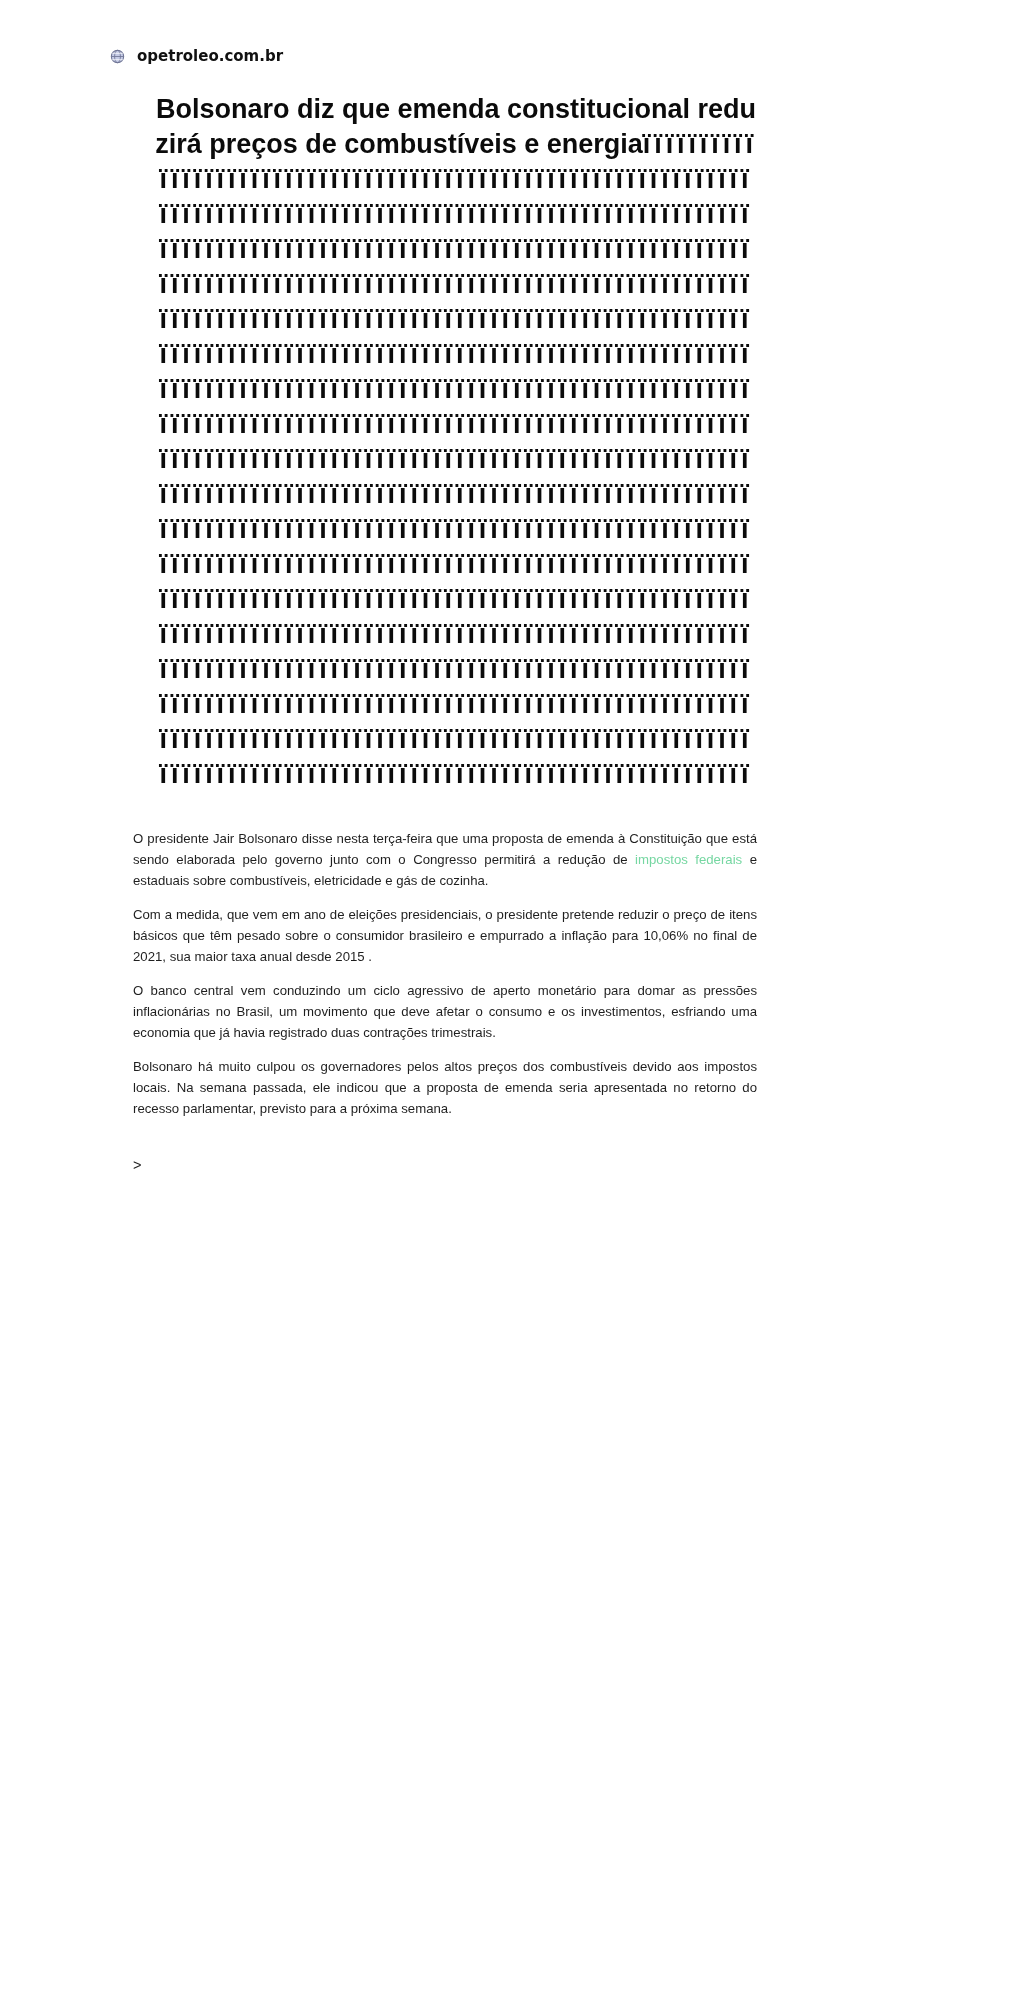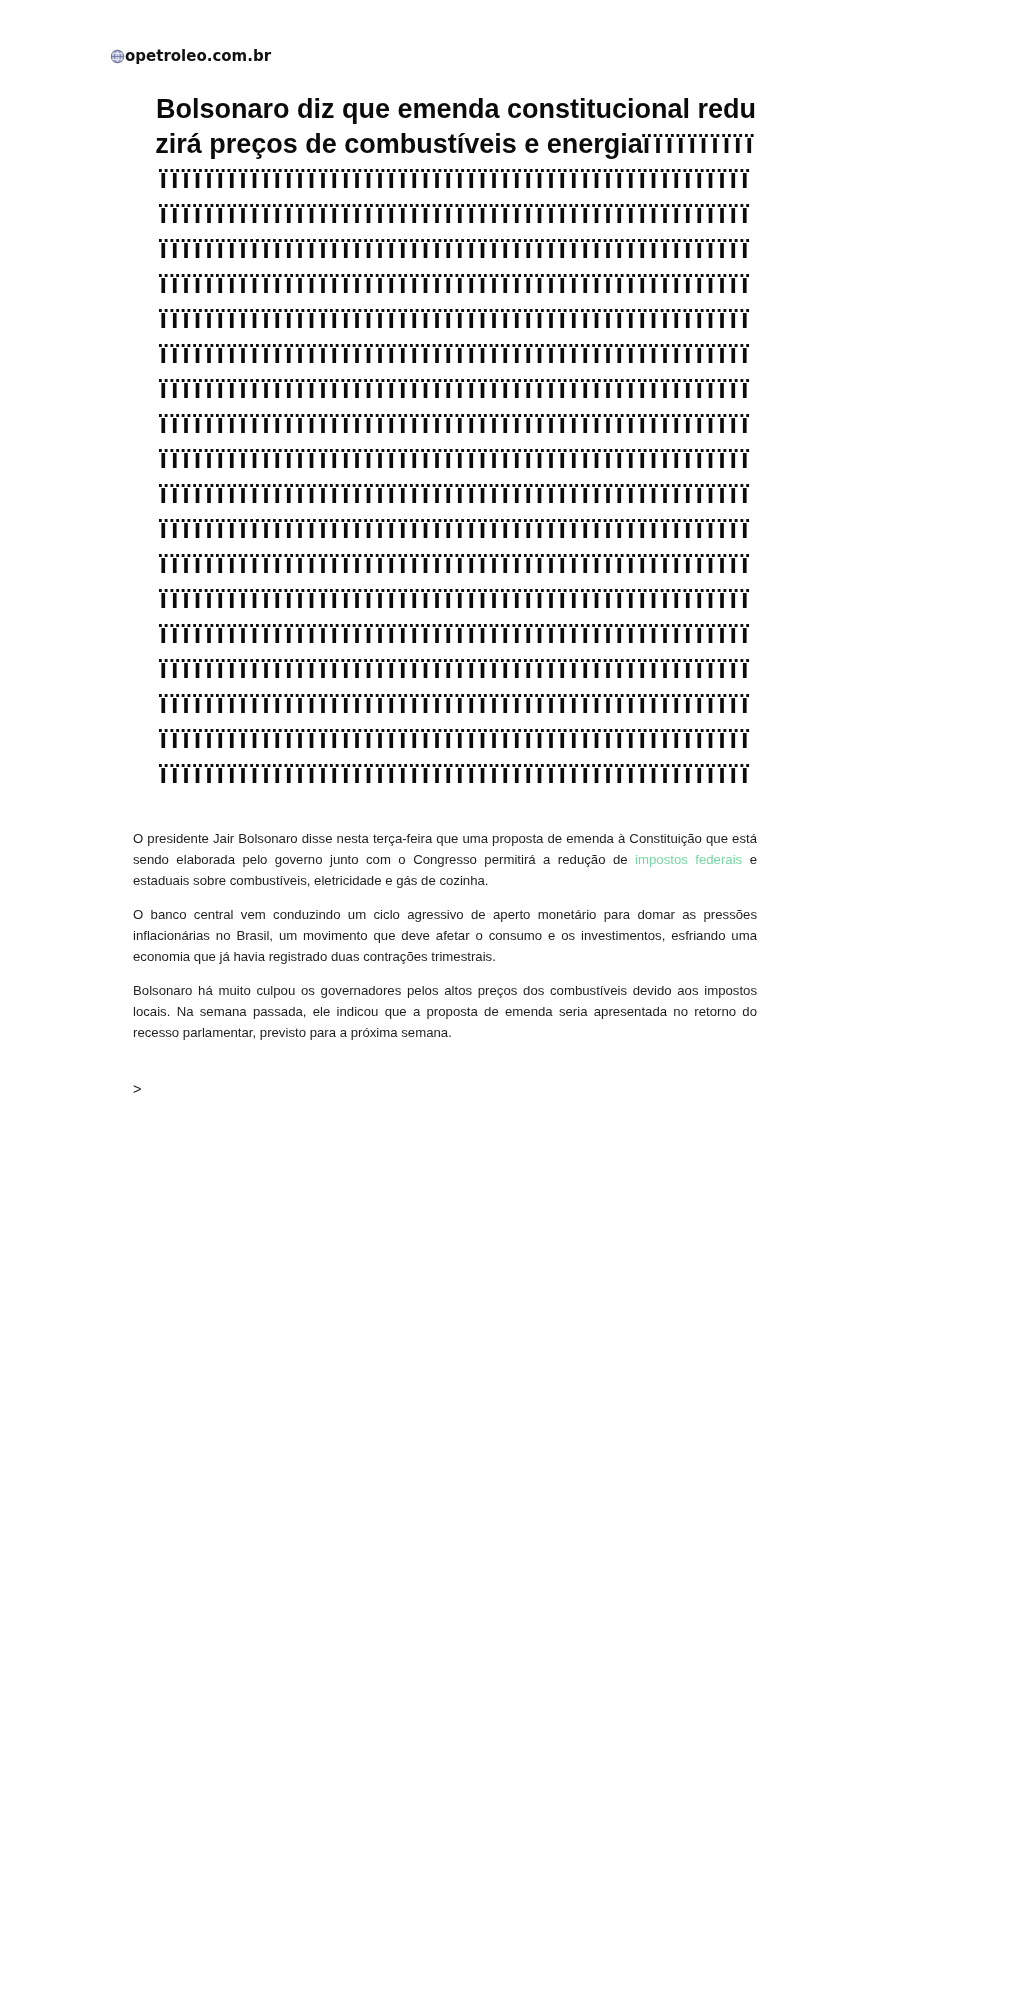--- a/index.html
+++ b/index.html
@@ -8,21 +8,21 @@
     width:1024px; height:2000px;
     position:relative;
     font-family:"Liberation Sans", sans-serif;
     color:var(--text, #1f1f1f);
     overflow:hidden;
   }
 
   
   .site-header {
     position:absolute; left:110px; top:47px;
-    display:flex; align-items:center; gap:0;
+    display:flex; align-items:center; gap:12px;
   }
   .globe { width:15px; height:15px; display:block; }
   .site-name {
     font-family:"DejaVu Sans", sans-serif;
     font-weight:bold; font-size:15px; color:#111111;
   }
 
   
   .headline {
     position:absolute; left:113px; top:92px; width:604px;
@@ -63,17 +63,18 @@
     <line x1="2.3" y1="11.4" x2="13.7" y2="11.4" stroke="#ffffff" stroke-width="1.1" opacity="0.7"></line>
   </svg>
   <span class="site-name">opetroleo.com.br</span>
 </div>
 
 <h1 class="headline"><span>Bolsonaro diz que emenda constitucional reduzirá preços de combustíveis e energia</span><span class="glitch">ïïïïïïïïïïïïïïïïïïïïïïïïïïïïïïïïïïïïïïïïïïïïïïïïïïïïïïïïïïïïïïïïïïïïïïïïïïïïïïïïïïïïïïïïïïïïïïïïïïïïïïïïïïïïïïïïïïïïïïïïïïïïïïïïïïïïïïïïïïïïïïïïïïïïïïïïïïïïïïïïïïïïïïïïïïïïïïïïïïïïïïïïïïïïïïïïïïïïïïïïïïïïïïïïïïïïïïïïïïïïïïïïïïïïïïïïïïïïïïïïïïïïïïïïïïïïïïïïïïïïïïïïïïïïïïïïïïïïïïïïïïïïïïïïïïïïïïïïïïïïïïïïïïïïïïïïïïïïïïïïïïïïïïïïïïïïïïïïïïïïïïïïïïïïïïïïïïïïïïïïïïïïïïïïïïïïïïïïïïïïïïïïïïïïïïïïïïïïïïïïïïïïïïïïïïïïïïïïïïïïïïïïïïïïïïïïïïïïïïïïïïïïïïïïïïïïïïïïïïïïïïïïïïïïïïïïïïïïïïïïïïïïïïïïïïïïïïïïïïïïïïïïïïïïïïïïïïïïïïïïïïïïïïïïïïïïïïïïïïïïïïïïïïïïïïïïïïïïïïïïïïïïïïïïïïïïïïïïïïïïïïïïïïïïïïïïïïïïïïïïïïïïïïïïïïïïïïïïïïïïïïïïïïïïïïïïïïïïïïïïïïïïïïïïïïïïïïïïïïïïïïïïïïïïïïïïïïïïïïïïïïïïïïïïïïïïïïïïïïïïïïïïïïïïïïïïïïïïïïïïïïïïïïïïïïïïïïïïïïïïïïïïïïïïïïïïïïïïïïïïïïïïïïïïïïïïïïïïïïïïïïïïïïïïïïïïïïïïïïïïïïïïïïïïïïïïïïïïïïïïïïïïïïïïïïïïïïïïïïïïïïïïïïïïïïïïïïïïïïïïïïïïïïïïïïïïïïïïïïïïïïïïïïïïïïïïïïïïïïïïïïïïïïïïïïïïïïïïïïïïïïïïïïïïïïïïïïïïïïïïïïïïïïïïïïïïïïïïïïïïïïïïïïïïïïïïïïïïïïïïïïïïïïïïïïïïïïïïïïïïï .</span></h1>
 
 <div class="article-body">
   <div>
       <p class="para">O presidente Jair Bolsonaro disse nesta terça-feira que uma proposta de emenda à Constituição que está sendo elaborada pelo governo junto com o Congresso permitirá a redução de <a href="#" class="green-link">impostos federais</a> e estaduais sobre combustíveis, eletricidade e gás de cozinha.</p>
+      <p class="para">Com a medida, que vem em ano de eleições presidenciais, o presidente pretende reduzir o preço de itens básicos que têm pesado sobre o consumidor brasileiro e empurrado a inflação para 10,06% no final de 2021, sua maior taxa anual desde 2015 .</p>
       <p class="para">O banco central vem conduzindo um ciclo agressivo de aperto monetário para domar as pressões inflacionárias no Brasil, um movimento que deve afetar o consumo e os investimentos, esfriando uma economia que já havia registrado duas contrações trimestrais.</p>
       <p class="para">Bolsonaro há muito culpou os governadores pelos altos preços dos combustíveis devido aos impostos locais. Na semana passada, ele indicou que a proposta de emenda seria apresentada no retorno do recesso parlamentar, previsto para a próxima semana.</p>
     </div>
   <div class="more">&gt;</div>
 </div>
 
 </body></html>

